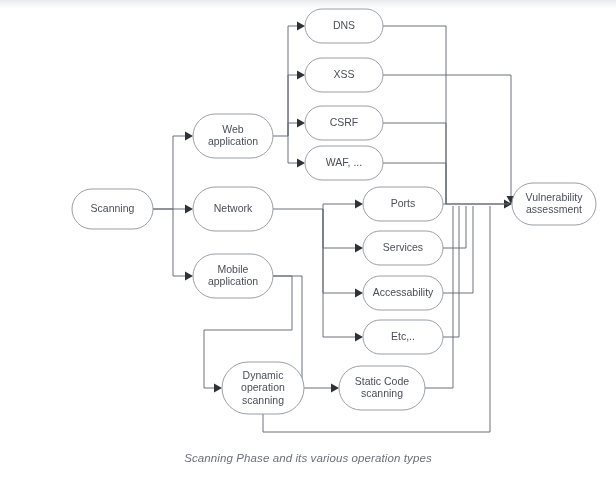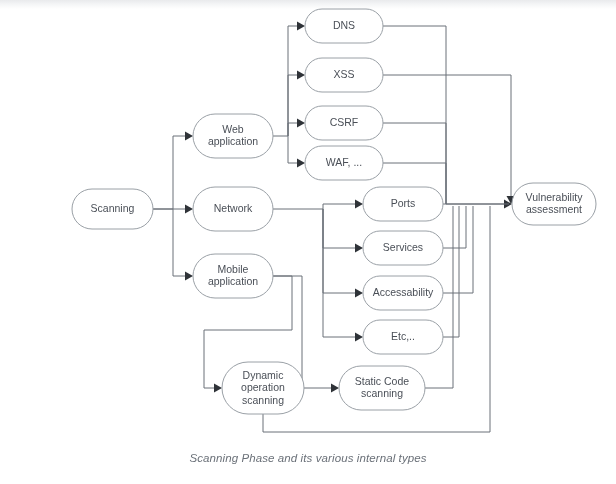--- a/index.html
+++ b/index.html
@@ -222,15 +222,15 @@
           <rect x="339" y="366" width="86" height="44" rx="22" ry="22" class="node-rect"></rect>
           <text x="382" y="381.75" class="node-label"><tspan x="382" y="381.75">Static Code</tspan><tspan x="382" y="394.25">scanning</tspan></text>
         </g>
         <g>
           <rect x="512" y="183" width="84" height="42" rx="21" ry="21" class="node-rect"></rect>
           <text x="554" y="197.75" class="node-label"><tspan x="554" y="197.75">Vulnerability</tspan><tspan x="554" y="210.25">assessment</tspan></text>
         </g>
       </g>
   </svg>
 
-  <div id="caption">Scanning Phase and its various internal types</div>
+  <div id="caption">Scanning Phase and its various operation types</div>
 
 </div>
 
 </body></html>

